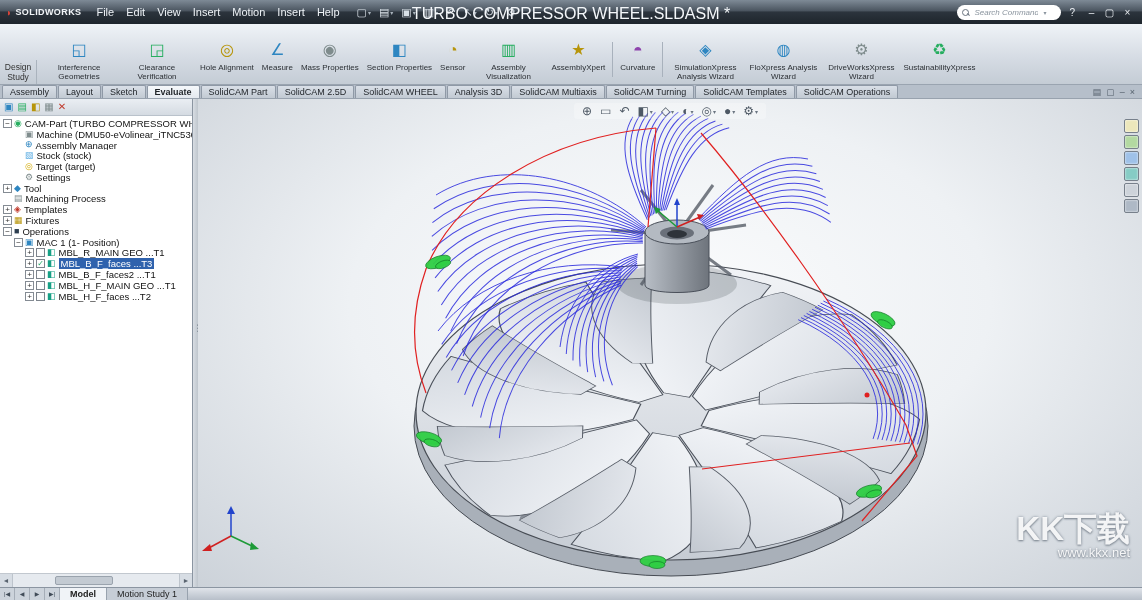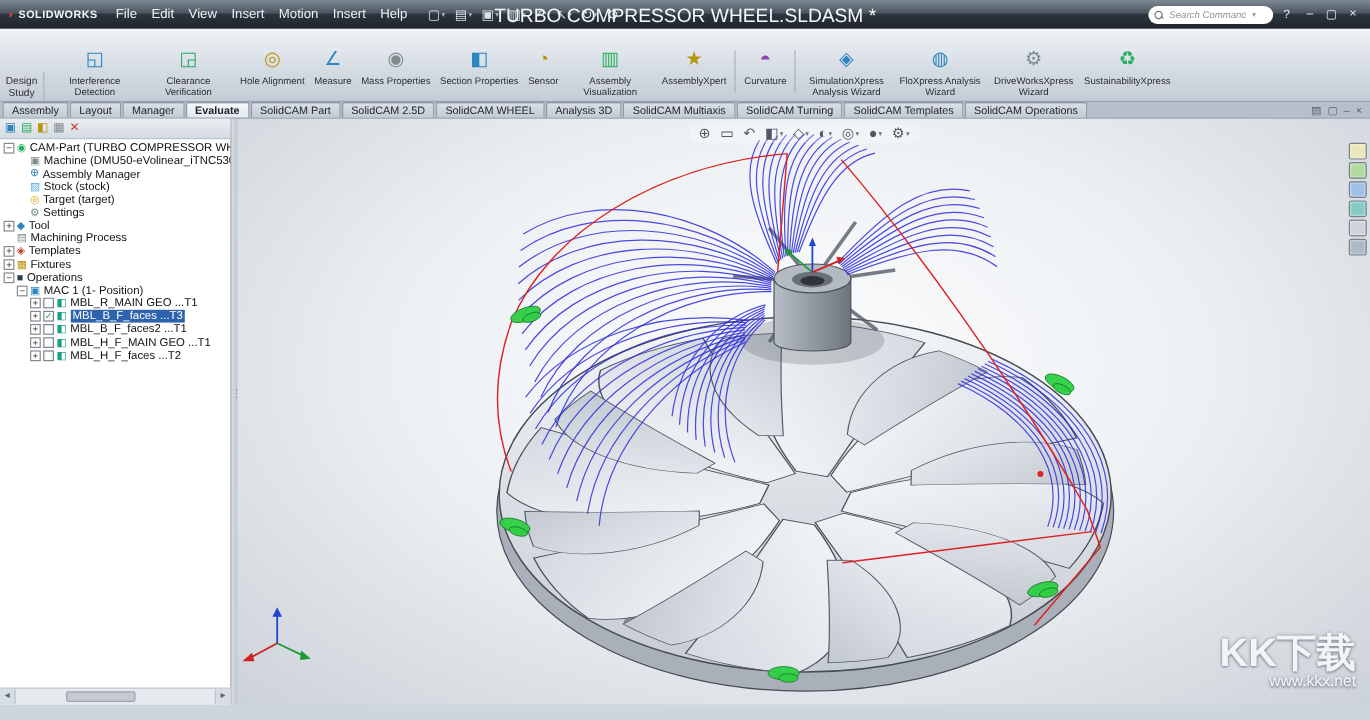--- a/index.html
+++ b/index.html
@@ -97,21 +97,21 @@
   .viewport { position:absolute; left:198px; top:0; width:944px; height:100%;
     background:radial-gradient(ellipse at 50% 42%, #fbfcfd 0%, #eef1f4 48%, #ccd2d9 100%);
     overflow:hidden; }
   .hud { position:absolute; left:50%; top:4px; transform:translateX(-50%); display:flex; gap:8px;
     align-items:center; background:rgba(255,255,255,.28); border-radius:3px; padding:1px 8px; }
   .hud-item { display:flex; align-items:center; gap:1px; color:#4e5965; font-size:12px; }
   .hud-item .caret { font-size:6px; color:#6b7682; }
   .side-col { position:absolute; right:3px; top:20px; display:flex; flex-direction:column; gap:2px; }
   .side-icon { width:15px; height:14px; border:1px solid #77808b; border-radius:2px;
     box-shadow:inset 0 0 2px #fff; }
-  .watermark { position:absolute; right:12px; bottom:12px; text-align:right;
+  .watermark { position:absolute; right:12px; bottom:27px; text-align:right;
     color:rgba(255,255,255,.9); text-shadow:0 0 3px #8a939e, 0 1px 2px #7b848e; }
   .wm1 { font-size:33px; font-weight:bold; line-height:1; }
   .wm2 { font-size:13px; }
   svg.scene { position:absolute; left:0; top:0; }
 
   
   #fanA path, #fanB path, #fanC path, #fanE path, #fanF path, #rim path
     { fill:none; stroke:var(--toolpath-blue); stroke-width:1; opacity:.85; }
   #rapids path { fill:none; stroke:var(--rapid-red); stroke-width:1.2; }
   #greens ellipse { fill:var(--highlight-green); stroke:#127a27; stroke-width:.7; opacity:.95; }
@@ -195,21 +195,21 @@
         <span class="winbtn">×</span>
       </div>
     </div>
   </div>
 
   <div class="ribbon">
     <div class="design-study">Design Study</div>
     <div class="ribbon-buttons">
         <div class="ribbon-btn">
           <span class="ricon" style="color: rgb(46, 134, 193);">◱</span>
-          <span class="rlabel">Interference Detection</span>
+          <span class="rlabel">Interference Geometries</span>
         </div>
         <div class="ribbon-btn">
           <span class="ricon" style="color: rgb(39, 174, 96);">◲</span>
           <span class="rlabel">Clearance Verification</span>
         </div>
         <div class="ribbon-btn">
           <span class="ricon" style="color: rgb(183, 149, 11);">◎</span>
           <span class="rlabel">Hole Alignment</span>
         </div>
         <div class="ribbon-btn">
@@ -257,21 +257,21 @@
         <div class="ribbon-btn">
           <span class="ricon" style="color: rgb(39, 174, 96);">♻</span>
           <span class="rlabel">SustainabilityXpress</span>
         </div>
       </div>
   </div>
 
   <div class="tabstrip">
       <span class="tab">Assembly</span>
       <span class="tab">Layout</span>
-      <span class="tab">Manager</span>
+      <span class="tab">Sketch</span>
       <span class="tab active">Evaluate</span>
       <span class="tab">SolidCAM Part</span>
       <span class="tab">SolidCAM 2.5D</span>
       <span class="tab">SolidCAM WHEEL</span>
       <span class="tab">Analysis 3D</span>
       <span class="tab">SolidCAM Multiaxis</span>
       <span class="tab">SolidCAM Turning</span>
       <span class="tab">SolidCAM Templates</span>
       <span class="tab">SolidCAM Operations</span>
       <div class="tab-winicons">
@@ -631,13 +631,25 @@
           <span class="side-icon" style="background: rgb(174, 185, 198);"></span>
         </div>
 
       <div class="watermark">
         <div class="wm1">KK下载</div>
         <div class="wm2">www.kkx.net</div>
       </div>
     </div>
   </div>
 
+  <div class="statusbar">
+    <div style="display:flex" id="status-nav">
+        <span class="nav-btn">|◀</span>
+        <span class="nav-btn">◀</span>
+        <span class="nav-btn">▶</span>
+        <span class="nav-btn">▶|</span>
+      </div>
+    <div style="display:flex" id="status-tabs">
+        <span class="status-tab active">Model</span>
+        <span class="status-tab">Motion Study 1</span>
+      </div>
+  </div>
 </div>
 
 </body></html>

